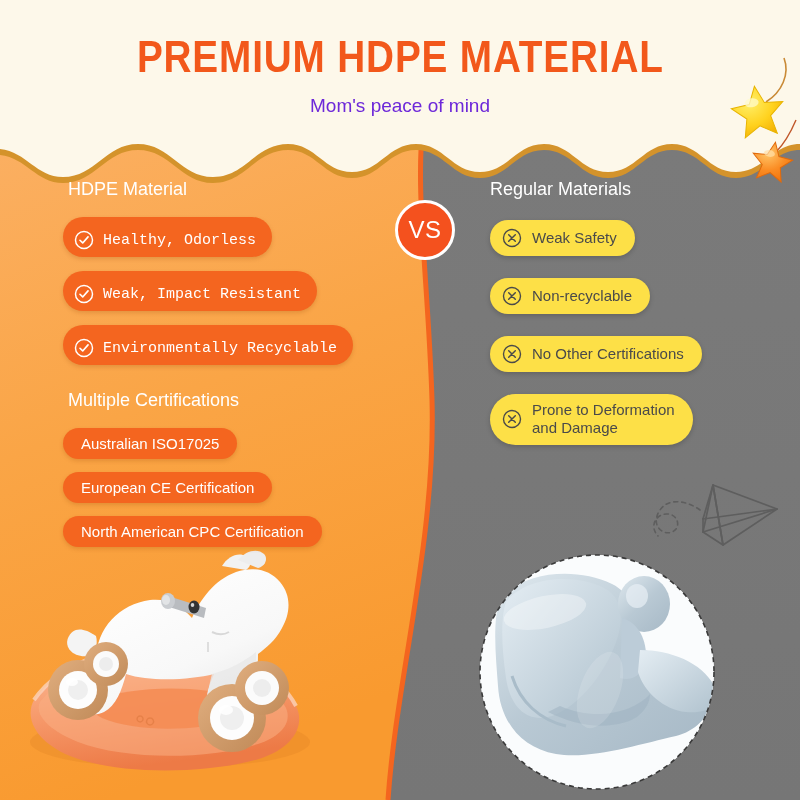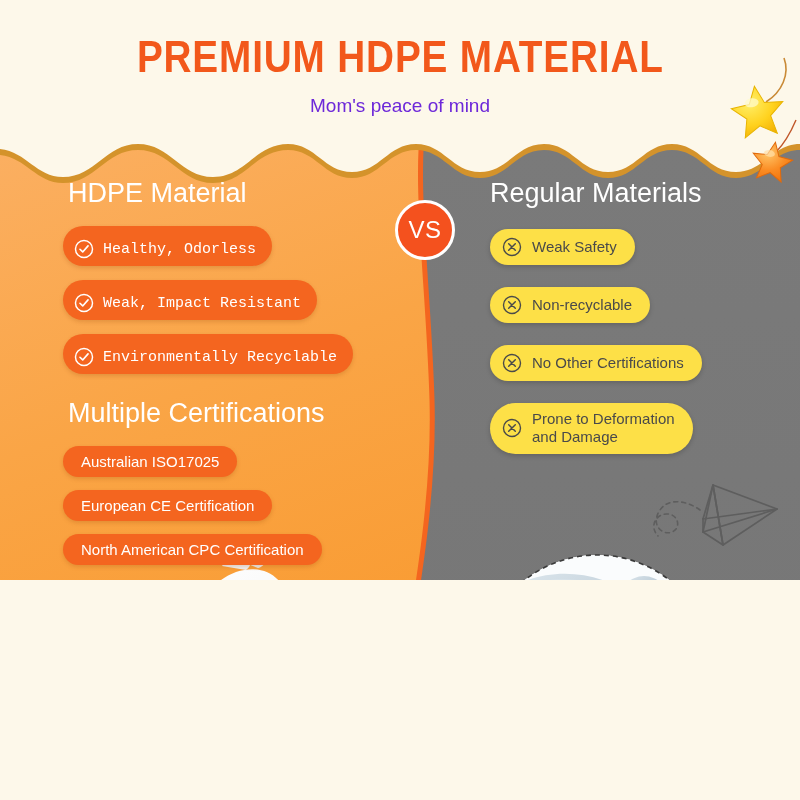--- a/index.html
+++ b/index.html
@@ -1,21 +1,21 @@
 <!DOCTYPE html>
 <html><head>
 <meta charset="utf-8">
 <style>
   html,body{margin:0;padding:0;}
   body{
     width:800px;height:800px;overflow:hidden;
     font-family:"Liberation Sans","DejaVu Sans",sans-serif;
     background:#FDF8EA;
   }
-  #poster{position:relative;width:800px;height:580px;overflow:hidden;background:#FDF8EA;}
+  #poster{position:relative;width:800px;height:800px;overflow:hidden;background:#FDF8EA;}
 
   
   .bg-svg{position:absolute;inset:0;width:800px;height:800px;}
 
   
   .header{position:absolute;left:0;top:0;width:800px;height:150px;z-index:5;
           display:flex;flex-direction:column;align-items:center;justify-content:flex-start;}
   .title{
     margin-top:34px;
     font-size:45px;line-height:1;
@@ -27,21 +27,21 @@
   }
   .subtitle{
     margin-top:16px;font-size:19px;color:#6d28d9;font-weight:400;white-space:nowrap;
   }
 
   
   .col{position:absolute;z-index:6;}
   .col-left{left:0;top:180px;width:400px;}
   .col-right{left:470px;top:180px;width:330px;}
 
-  .col-head{color:#ffffff;font-size:27px;font-weight:400;line-height:1;}
+  .col-head{color:#ffffff;font-size:18px;font-weight:400;line-height:1;}
   .col-head.left{margin-left:68px;}
   .col-head.right{margin-left:20px;}
 
   
   .pill-o{
     display:inline-flex;align-items:center;
     background:#F4651F;color:#ffffff;
     border-radius:999px;
     box-shadow:0 2px 4px rgba(150,70,10,.22);
     white-space:nowrap;

